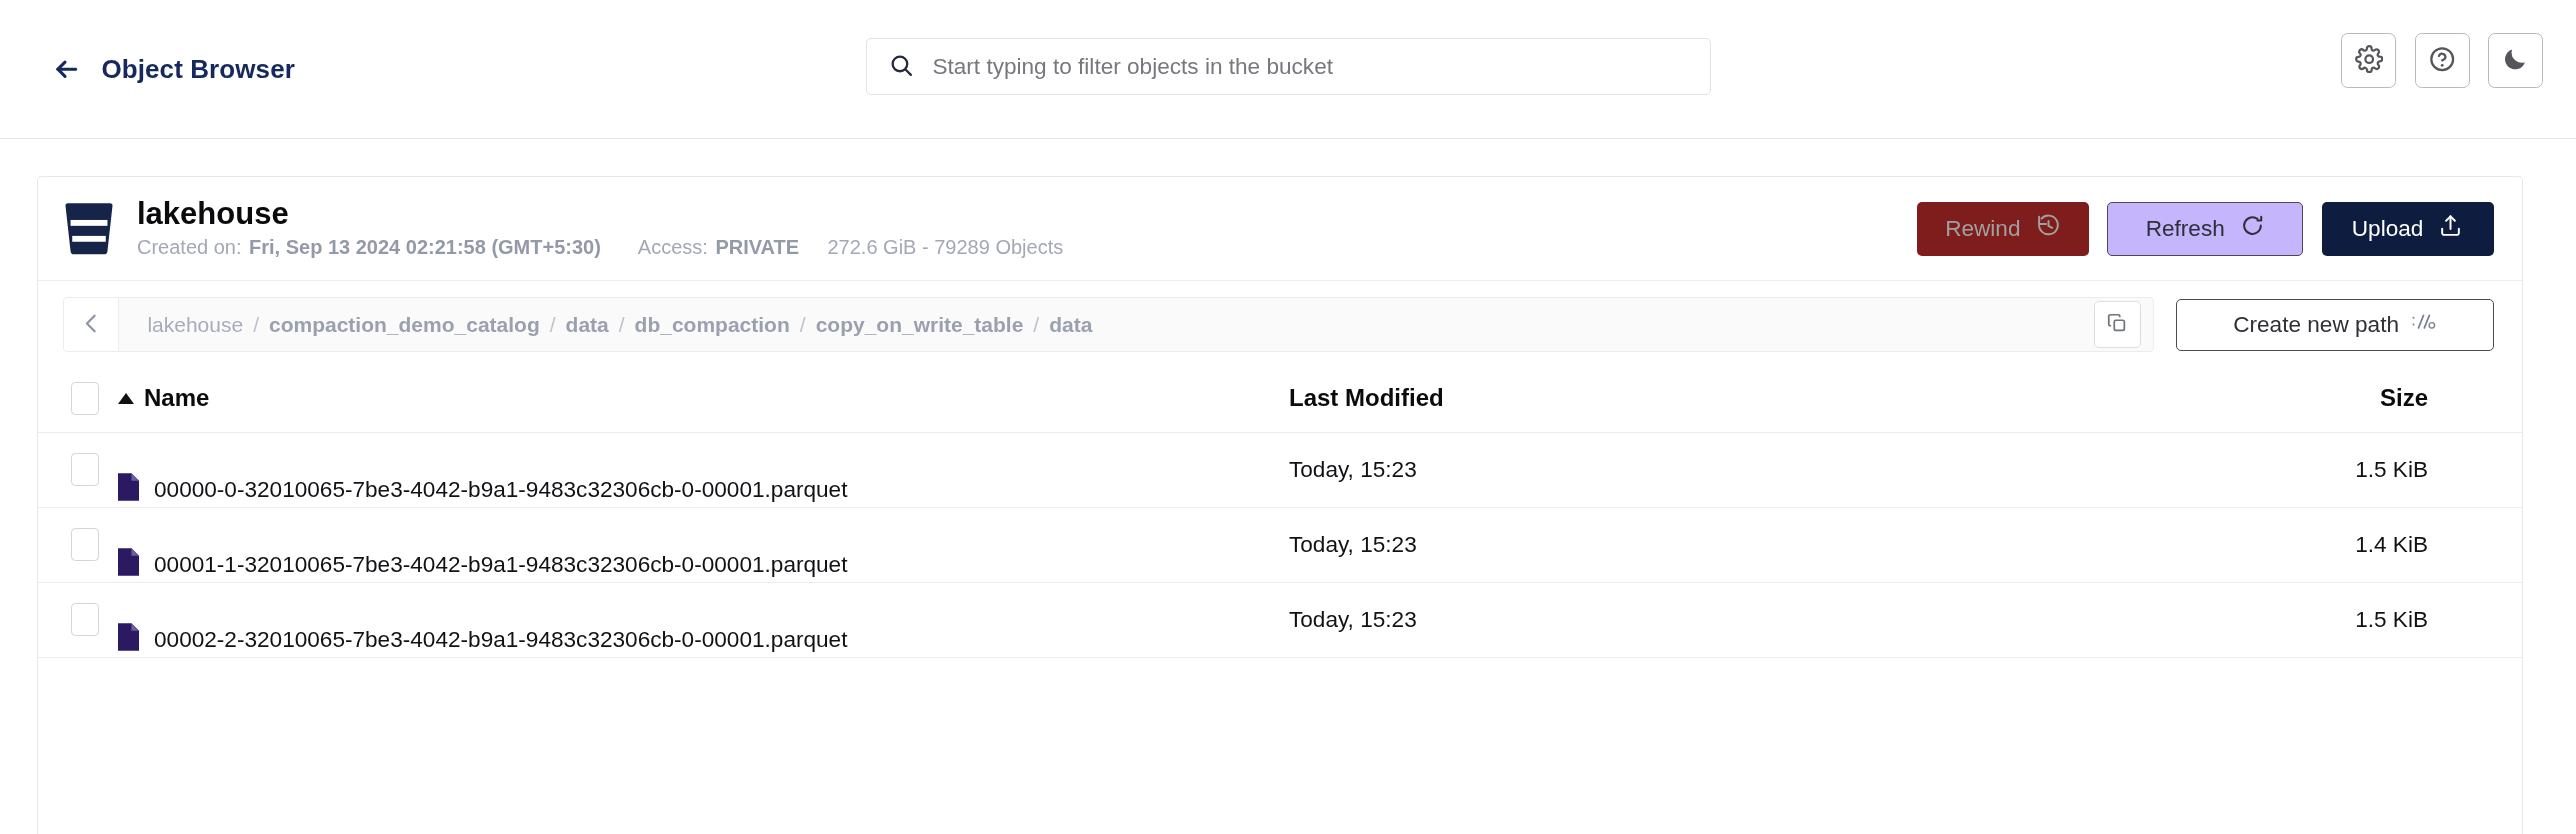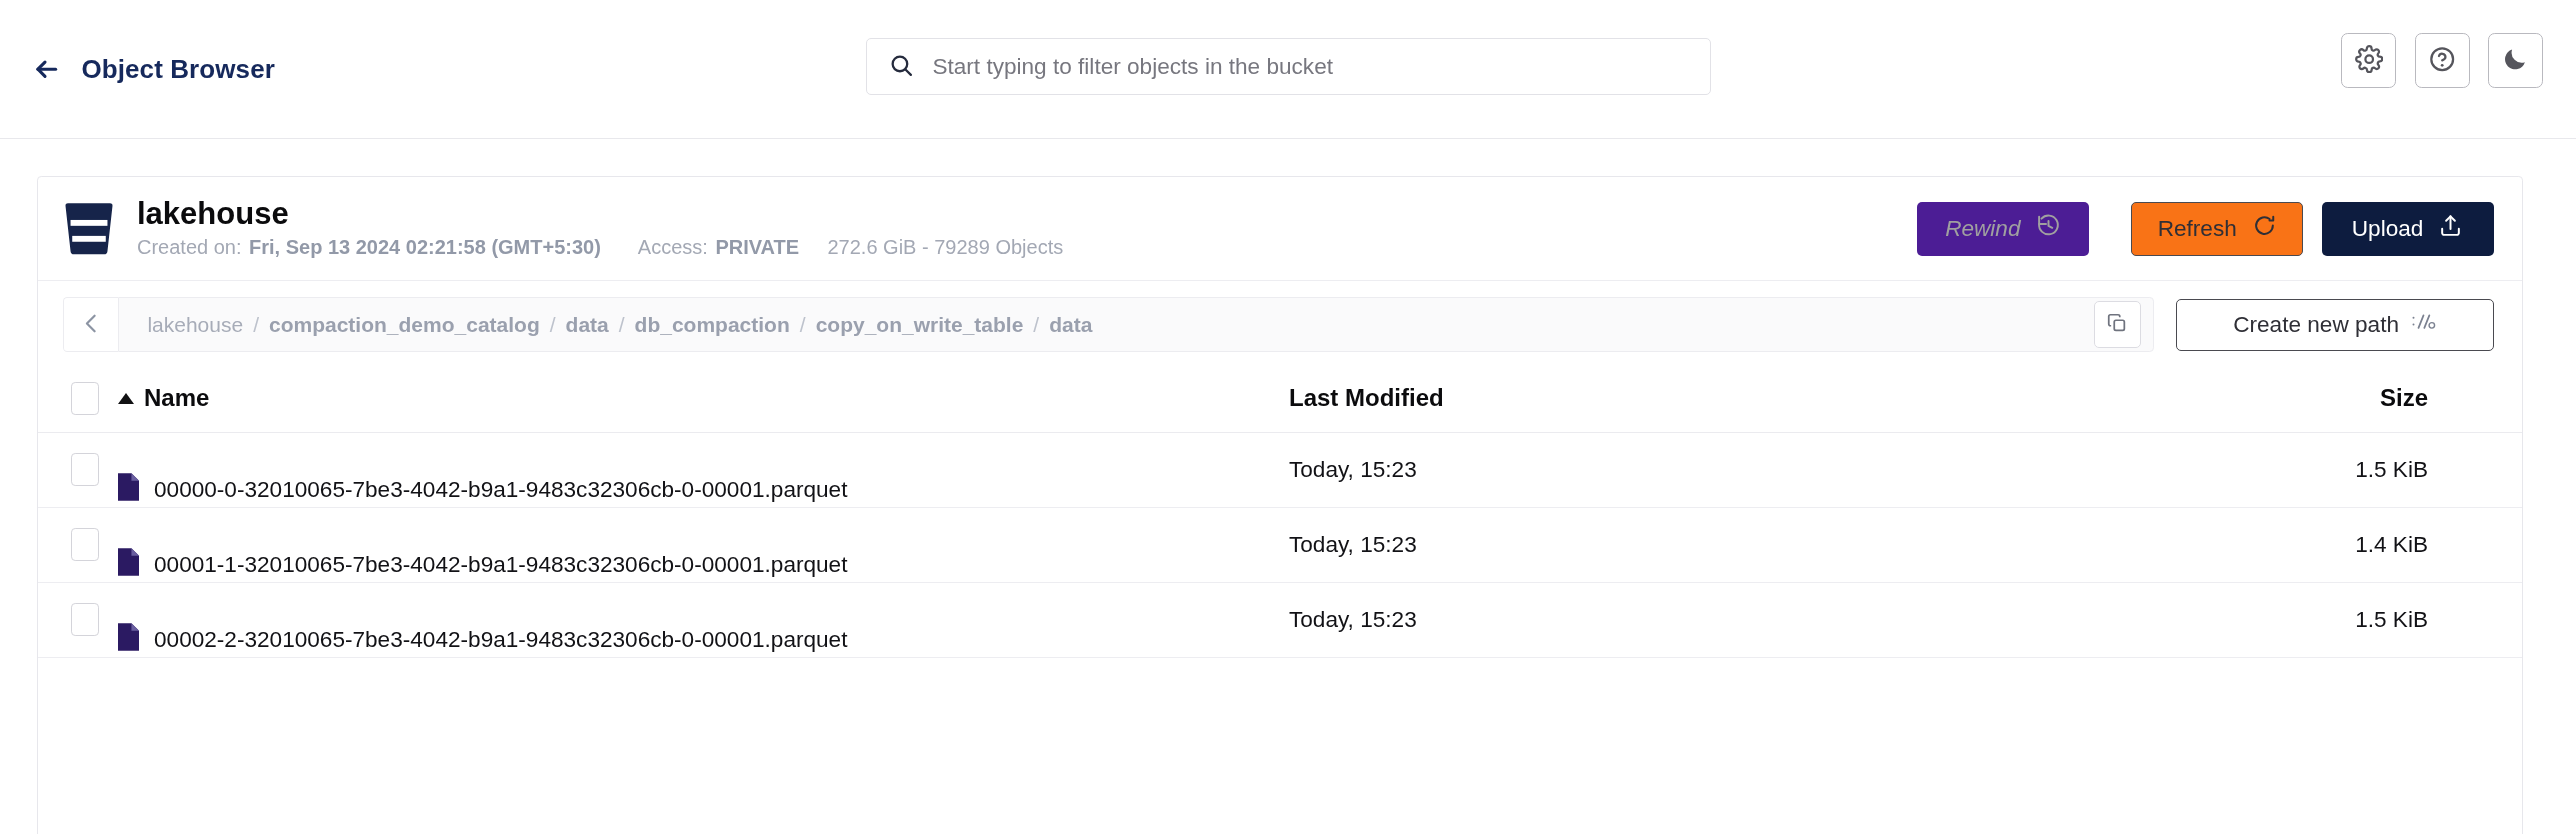--- a/index.html
+++ b/index.html
@@ -12,20 +12,21 @@
   }
 
   
   .topbar {
     position: relative;
     height: 139px;
     background: #ffffff;
     border-bottom: 1.7px solid #e8e8ec;
     display: flex;
     align-items: center;
+    padding-left: 20px;
   }
   .back-group {
     display: flex;
     align-items: center;
     gap: 18.4px;
     margin-left: 30px;
     cursor: pointer;
   }
   .back-arrow {
     width: 33px; height: 33px;
@@ -133,33 +134,31 @@
     display: flex;
     align-items: center;
     justify-content: center;
     gap: 15px;
     font-size: 22.6px;
     cursor: pointer;
     padding: 0 27px;
     font-family: "Liberation Sans", sans-serif;
   }
   .btn-disabled {
-    background: #4c1d95;
+    background: #7f1d1d;
     border: none;
     color: #a0a0a0;
     width: 172px;
     cursor: default;
-    font-style: italic;
   }
   .btn-secondary {
-    background: #f97316;
+    background: #c4b5fd;
     border: 1.7px solid #4a4a50;
     color: #2f2f36;
-    width: 172px;
-    margin-left: 24px;
+    width: 196px;
   }
   .btn-primary {
     background: #0d1c3f;
     border: none;
     color: #ffffff;
     width: 172px;
   }
 
   
   .crumb-row {

